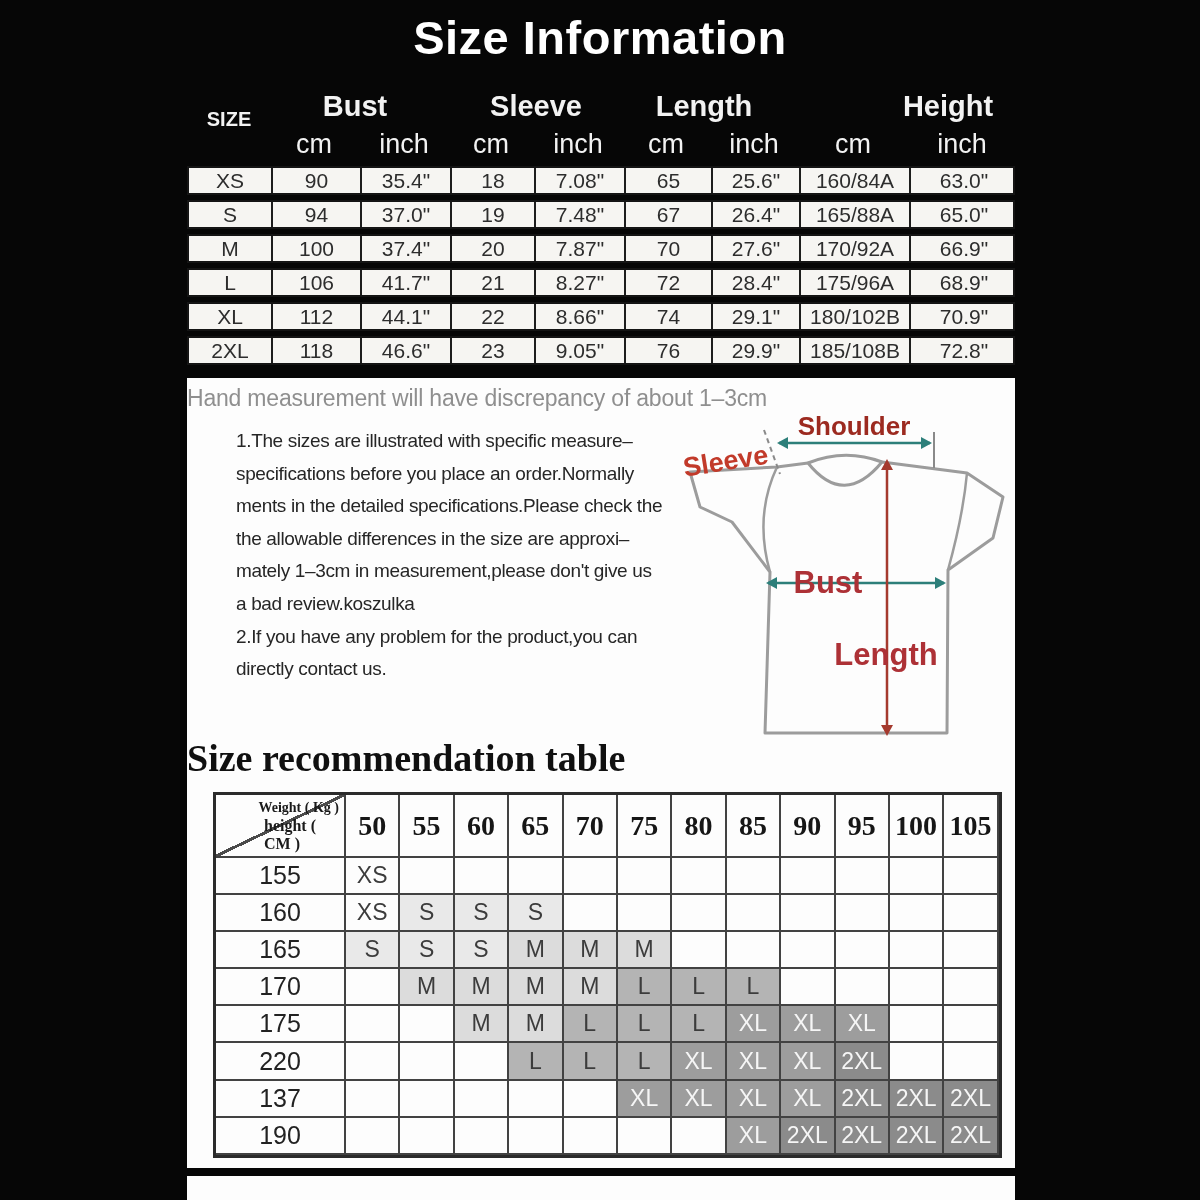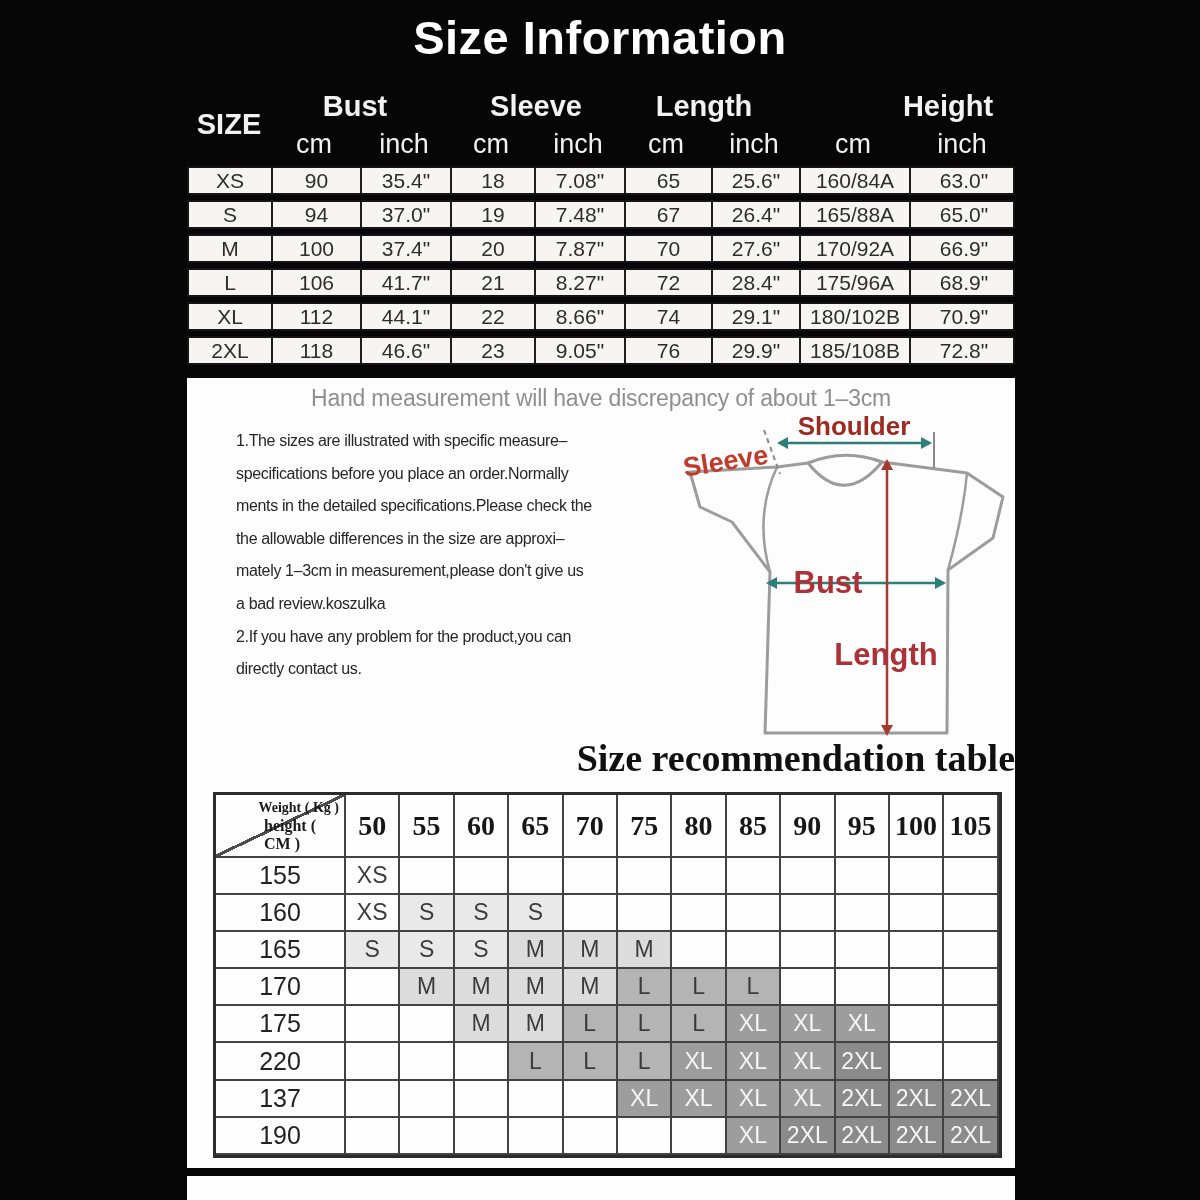--- a/index.html
+++ b/index.html
@@ -4,41 +4,41 @@
 <style>
   html,body{margin:0;padding:0;background:#060606;}
   #canvas{position:relative;width:1200px;height:1200px;background:#060606;overflow:hidden;
           font-family:"Liberation Sans",sans-serif;}
   
   .main-title{position:absolute;left:0;right:0;top:10px;text-align:center;color:#ffffff;
               font-size:47px;font-weight:600;letter-spacing:.5px;}
   .hgroup{position:absolute;top:90px;transform:translateX(-50%);color:#f2f2f2;
           font-size:29px;font-weight:600;white-space:nowrap;}
   .size-col-label{position:absolute;top:108px;left:229px;transform:translateX(-50%);
-                  color:#f2f2f2;font-size:29px;font-weight:600;}
+                  color:#f2f2f2;font-size:20px;font-weight:600;}
   .hsub{position:absolute;top:129px;transform:translateX(-50%);color:#f2f2f2;
         font-size:27px;font-weight:500;}
   
   #size-rows{position:absolute;left:187px;top:166px;width:828px;}
   .srow{display:grid;grid-template-columns:82px 89px 90px 84px 90px 87px 88px 110px 108px;
         height:29px;background:#f6f5f2;border:2px solid #141414;box-sizing:border-box;
         margin-bottom:5px;}
   .scell{display:flex;align-items:center;justify-content:center;font-size:21px;
          color:#2d2d2d;border-left:2px solid #1d1d1d;overflow:hidden;}
   .scell:first-child{border-left:none;}
   
   #panel{position:absolute;left:187px;top:378px;width:828px;height:790px;background:#fdfdfd;}
-  .banner{position:absolute;left:0;right:0;top:7px;text-align:center;font-size:23px;
+  .banner{position:absolute;left:0;right:0;top:7px;font-size:23px;
           color:#8f8f8f;letter-spacing:-.2px;}
   #notes{position:absolute;left:49px;top:47px;width:452px;}
-  .note-line{font-size:16px;letter-spacing:-.35px;color:#262626;line-height:32.6px;
+  .note-line{font-size:19px;letter-spacing:-.35px;color:#262626;line-height:32.6px;
              white-space:nowrap;}
   #shirt{position:absolute;left:489px;top:30px;width:336px;height:332px;}
   
-  .rec-title{position:absolute;left:187px;width:828px;top:736px;text-align:right;
+  .rec-title{position:absolute;left:187px;width:828px;top:736px;text-align:left;
              font-family:"Liberation Serif",serif;font-weight:bold;font-size:38px;color:#101010;}
   #rec-table{position:absolute;left:213px;top:792px;display:grid;
              grid-template-columns:130px repeat(12,54.4px);
              grid-template-rows:63px repeat(8,37.1px);
              border:3px solid #2b2b2b;background:#fdfdfd;}
   .rcell{border-right:2px solid #424242;border-bottom:2px solid #424242;
          display:flex;align-items:center;justify-content:center;box-sizing:border-box;
          background:#fdfdfd;}
   .rweight{font-family:"Liberation Serif",serif;font-weight:bold;font-size:28px;color:#161616;}
   .rheight{font-size:25px;color:#222222;}

